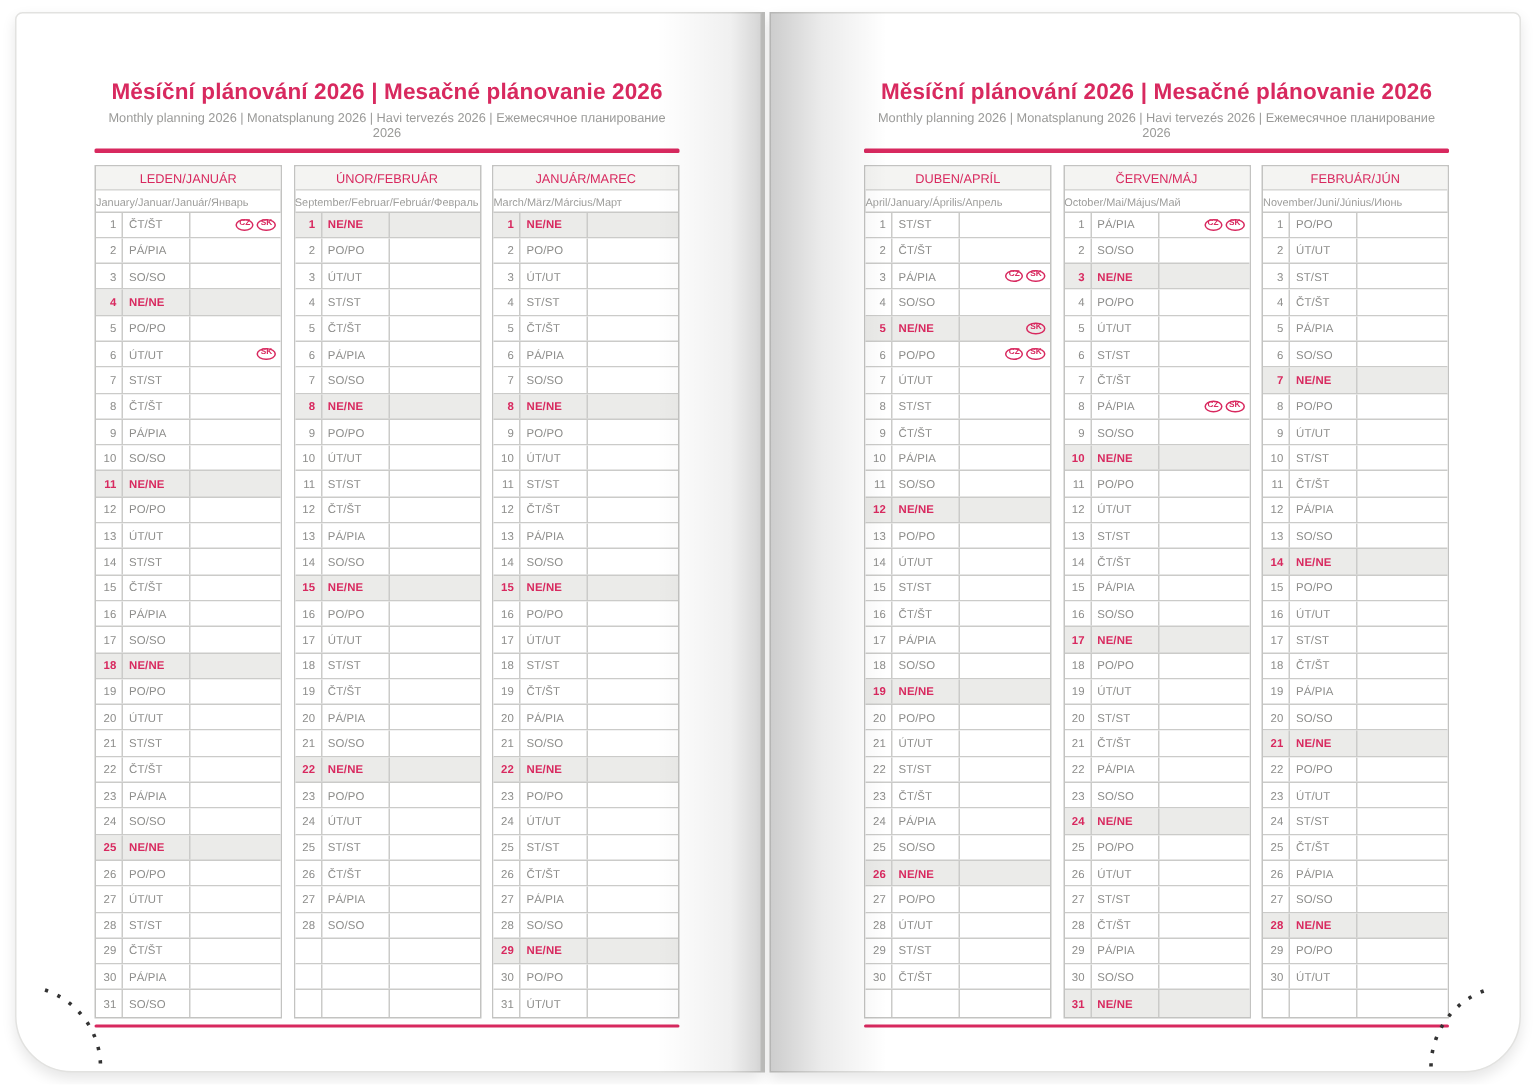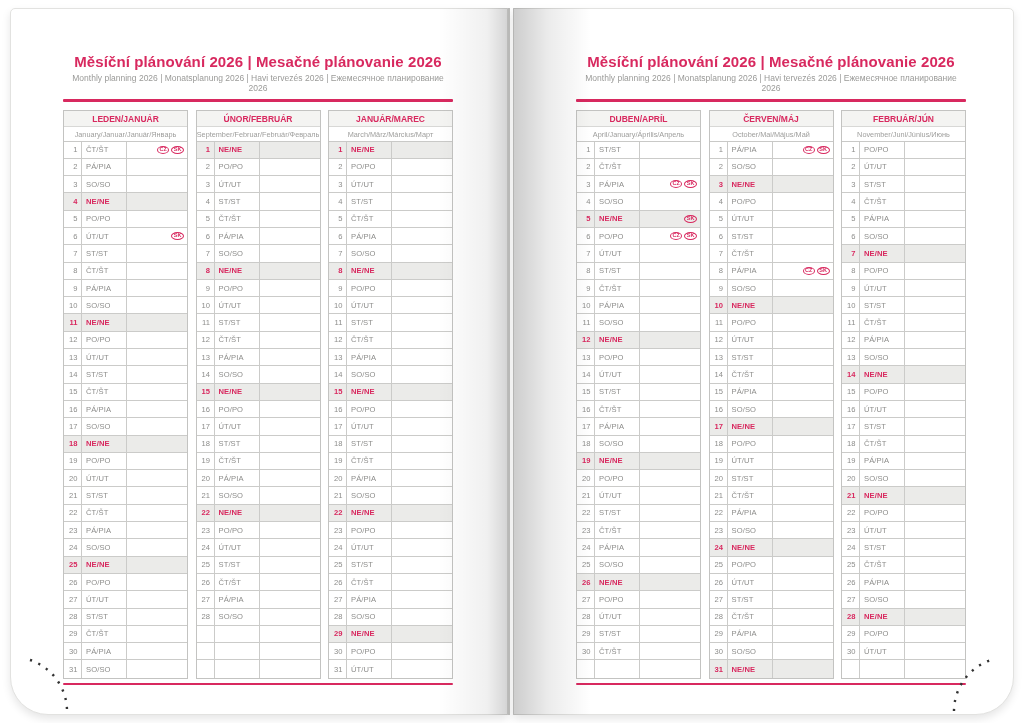--- a/index.html
+++ b/index.html
@@ -25,22 +25,22 @@
 
   .pg-title { margin-top:44px; text-align:center; color:#d8295f; font-weight:bold;
               font-size:15px; letter-spacing:.1px; }
   .pg-subtitle { margin-top:3px; text-align:center; color:#9a9a98; font-size:8.5px; }
   .rule { height:2.5px; background:#d8295f; border-radius:1px; }
   .rule.top { margin-top:6px; } .rule.bottom { margin-top:4px; }
 
   .months { margin-top:8px; display:flex; justify-content:space-between; }
   .month { width:125px; border:1px solid #c3c3c1; background:#fff; }
   .m-head { height:16px; line-height:16px; text-align:center; background:#f4f4f2;
-            color:#d8295f; font-weight:bold; font-size:8.5px; border-bottom:1px solid #d8d8d6; }
-  .m-sub  { height:15px; line-height:15px; text-align:center; color:#9e9e9c;
+            color:#d8295f; font-weight:normal; font-size:8.5px; border-bottom:1px solid #d8d8d6; }
+  .m-sub  { height:15px; line-height:15px; color:#9e9e9c;
             font-size:7.3px; border-bottom:1px solid #c9c9c7; }
   .day-row { display:flex; height:17.3px; border-bottom:1px solid #cbcbc9;
              font-size:7.6px; color:#8d8d8b; background:#fff; }
   .day-row:last-child { border-bottom:none;justify-content:space-between; }
   .day-row.sun { background:#ebebe9; }
   .day-row.sun .c-num, .day-row.sun .c-dow { color:#d8295f; font-weight:bold; }
   .c-num { width:18px; border-right:1px solid #cbcbc9; display:flex; align-items:center;
            justify-content:flex-end; padding-right:3.5px; }
   .c-dow { width:45px; border-right:1px solid #cbcbc9; display:flex; align-items:center;
            padding-left:4px; letter-spacing:.1px; }

